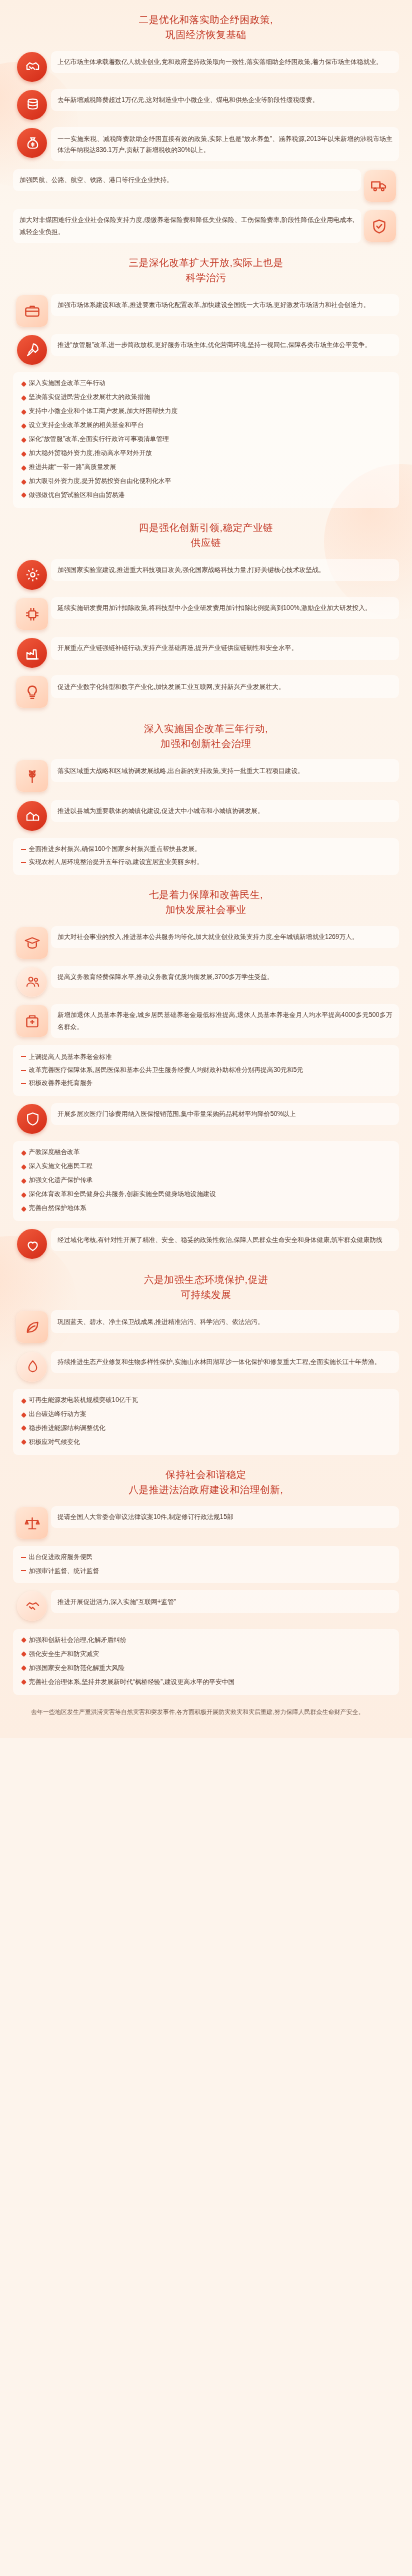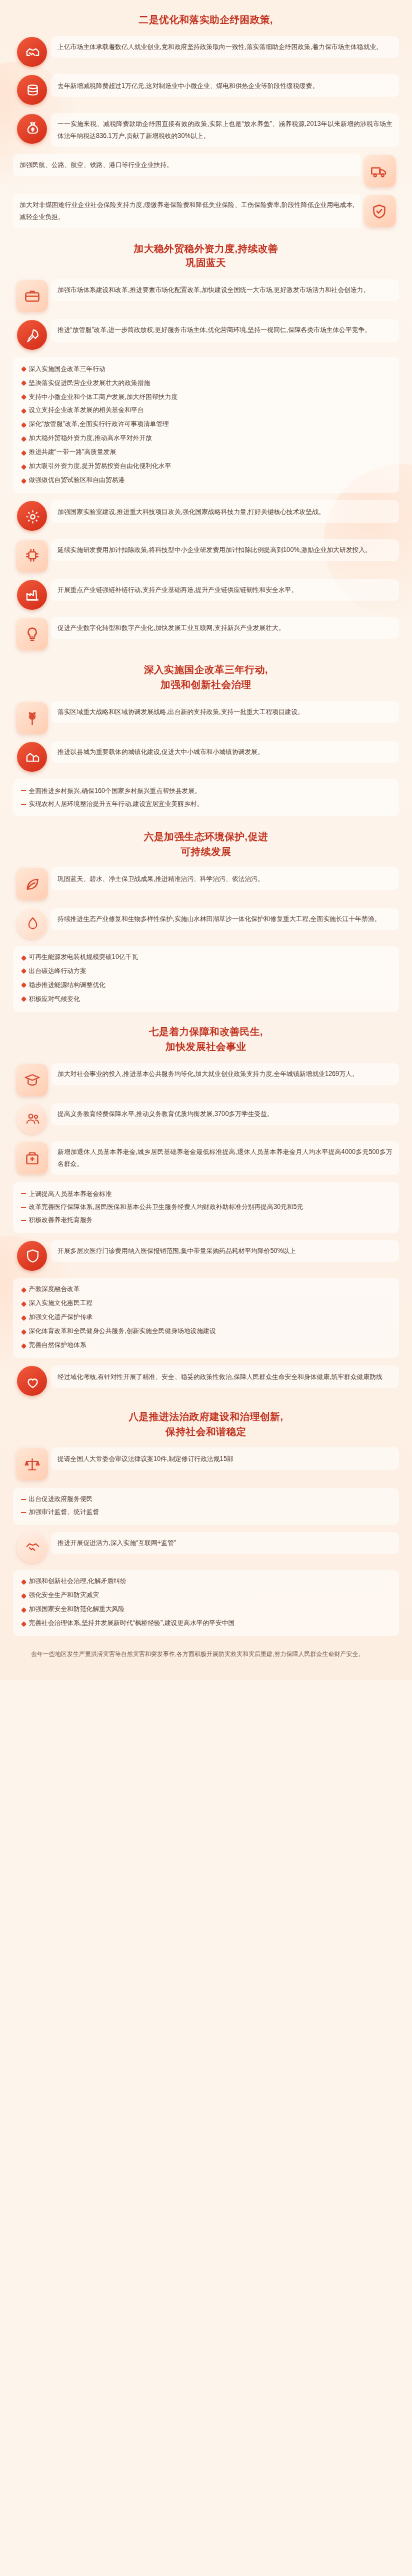--- a/index.html
+++ b/index.html
@@ -21,21 +21,21 @@
   .blob {
     position:absolute; border-radius:50%;
     background: radial-gradient(circle at 30% 30%, rgba(255,214,190,.55), rgba(255,236,222,.12) 70%);
     pointer-events:none;
   }
   .section { padding: 0 13.4px; position: relative; z-index: 2; }
 
   .sec-title {
     text-align:center;
     color:#c1321f;
-    font-weight:bold;
+    font-weight:normal;
     line-height:1.5;
     margin: 13.4px 0 8.2px 0;
     font-size: 9.8px;
     letter-spacing: 0.3px;
   }
   .sec-title .l { display:block; }
 
   .block {
     display:flex;
     align-items:flex-start;
@@ -137,20 +137,21 @@
 
 <div class="page">
 
   <div class="blob" style="width:124px;height:124px;left:-46px;top:62px;"></div>
   <div class="blob" style="width:155px;height:155px;right:-67px;top:464px;"></div>
   <div class="blob" style="width:134px;height:134px;left:-57px;top:1236px;"></div>
 
   <div class="section">
     <div class="sec-title">
       <span class="l">二是优化和落实助企纾困政策,</span>
+      <span class="l">巩固经济恢复基础</span>
     </div>
 
     <div class="block">
       <div class="icon-wrap">
         <div class="icon-circle">
           <svg viewBox="0 0 24 24" fill="none" stroke="#fff" stroke-width="1.8" stroke-linecap="round" stroke-linejoin="round">
             <path d="M3 10l4-4 5 2 5-2 4 4"></path>
               <path d="M7 12l3 3 2-2 3 3"></path>
               <path d="M3 10v6h4"></path>
               <path d="M21 10v6h-4"></path>
@@ -208,22 +209,22 @@
               <path d="M8.5 12l2.5 2.5 4.5-5"></path>
           </svg>
         </div>
       </div>
       <div class="para">加大对非煤困难行业企业社会保险支持力度,缓缴养老保险费和降低失业保险、工伤保险费率,阶段性降低企业用电成本,减轻企业负担。</div>
     </div>
   </div>
 
   <div class="section">
     <div class="sec-title">
-      <span class="l">加大稳外贸稳外资力度,持续改善</span>
-      <span class="l">巩固蓝天</span>
+      <span class="l">三是深化改革扩大开放,实际上也是</span>
+      <span class="l">科学治污</span>
     </div>
 
     <div class="block">
       <div class="icon-wrap">
         <div class="icon-sq">
           <svg viewBox="0 0 24 24" fill="none" stroke="#d9472c" stroke-width="1.8" stroke-linejoin="round">
             <rect x="2.5" y="7" width="19" height="12" rx="2"></rect>
               <path d="M9 7V5h6v2"></path>
               <path d="M2.5 12h19"></path>
           </svg>
@@ -254,20 +255,24 @@
         <li>深化“放管服”改革,全面实行行政许可事项清单管理</li>
         <li>加大稳外贸稳外资力度,推动高水平对外开放</li>
         <li>推进共建“一带一路”高质量发展</li>
         <li>加大吸引外资力度,提升贸易投资自由化便利化水平</li>
         <li>做强做优自贸试验区和自由贸易港</li>
       </ul>
     </div>
   </div>
 
   <div class="section">
+    <div class="sec-title">
+      <span class="l">四是强化创新引领,稳定产业链</span>
+      <span class="l">供应链</span>
+    </div>
 
     <div class="block">
       <div class="icon-wrap">
         <div class="icon-circle">
           <svg viewBox="0 0 24 24" fill="none" stroke="#fff" stroke-width="1.8">
             <circle cx="12" cy="12" r="3.2"></circle>
             <path d="M12 2v3M12 19v3M2 12h3M19 12h3M5 5l2.2 2.2M16.8 16.8L19 19M19 5l-2.2 2.2M7.2 16.8L5 19"></path>
           </svg>
         </div>
       </div>
@@ -339,59 +344,20 @@
           </svg>
         </div>
       </div>
       <div class="para">推进以县城为重要载体的城镇化建设,促进大中小城市和小城镇协调发展。</div>
     </div>
 
     <div class="list-card">
       <ul class="dash-list">
         <li>全面推进乡村振兴,确保160个国家乡村振兴重点帮扶县发展。</li>
         <li>实现农村人居环境整治提升五年行动,建设宜居宜业美丽乡村。</li>
-      </ul>
-    </div>
-  </div>
-
-  <div class="section">
-    <div class="sec-title">
-      <span class="l">六是加强生态环境保护,促进</span>
-      <span class="l">可持续发展</span>
-    </div>
-
-    <div class="block">
-      <div class="icon-wrap">
-        <div class="icon-sq">
-          <svg viewBox="0 0 24 24" fill="none" stroke="#d9472c" stroke-width="1.8" stroke-linecap="round" stroke-linejoin="round">
-            <path d="M5 19C5 10 11 5 20 5c0 9-5 14-14 14z"></path>
-              <path d="M5 19c3-5 7-8 11-9"></path>
-          </svg>
-        </div>
-      </div>
-      <div class="para">巩固蓝天、碧水、净土保卫战成果,推进精准治污、科学治污、依法治污。</div>
-    </div>
-
-    <div class="block">
-      <div class="icon-wrap">
-        <div class="icon-circle light">
-          <svg viewBox="0 0 24 24" fill="none" stroke="#d9472c" stroke-width="1.8" stroke-linejoin="round">
-            <path d="M12 3s6 6.5 6 10.5A6 6 0 0 1 6 13.5C6 9.5 12 3 12 3z"></path>
-          </svg>
-        </div>
-      </div>
-      <div class="para">持续推进生态产业修复和生物多样性保护,实施山水林田湖草沙一体化保护和修复重大工程,全面实施长江十年禁渔。</div>
-    </div>
-
-    <div class="list-card">
-      <ul class="bul">
-        <li>可再生能源发电装机规模突破10亿千瓦</li>
-        <li>出台碳达峰行动方案</li>
-        <li>稳步推进能源结构调整优化</li>
-        <li>积极应对气候变化</li>
       </ul>
     </div>
   </div>
 
   <div class="section">
     <div class="sec-title">
       <span class="l">七是着力保障和改善民生,</span>
       <span class="l">加快发展社会事业</span>
     </div>
 
@@ -470,22 +436,61 @@
             <path d="M12 21s-7-4.3-7-9a4 4 0 0 1 7-2.6A4 4 0 0 1 19 12c0 4.7-7 9-7 9z"></path>
           </svg>
         </div>
       </div>
       <div class="para">经过域化考核,有针对性开展了精准、安全、稳妥的政策性救治,保障人民群众生命安全和身体健康,筑牢群众健康防线</div>
     </div>
   </div>
 
   <div class="section">
     <div class="sec-title">
+      <span class="l">六是加强生态环境保护,促进</span>
+      <span class="l">可持续发展</span>
+    </div>
+
+    <div class="block">
+      <div class="icon-wrap">
+        <div class="icon-sq">
+          <svg viewBox="0 0 24 24" fill="none" stroke="#d9472c" stroke-width="1.8" stroke-linecap="round" stroke-linejoin="round">
+            <path d="M5 19C5 10 11 5 20 5c0 9-5 14-14 14z"></path>
+              <path d="M5 19c3-5 7-8 11-9"></path>
+          </svg>
+        </div>
+      </div>
+      <div class="para">巩固蓝天、碧水、净土保卫战成果,推进精准治污、科学治污、依法治污。</div>
+    </div>
+
+    <div class="block">
+      <div class="icon-wrap">
+        <div class="icon-circle light">
+          <svg viewBox="0 0 24 24" fill="none" stroke="#d9472c" stroke-width="1.8" stroke-linejoin="round">
+            <path d="M12 3s6 6.5 6 10.5A6 6 0 0 1 6 13.5C6 9.5 12 3 12 3z"></path>
+          </svg>
+        </div>
+      </div>
+      <div class="para">持续推进生态产业修复和生物多样性保护,实施山水林田湖草沙一体化保护和修复重大工程,全面实施长江十年禁渔。</div>
+    </div>
+
+    <div class="list-card">
+      <ul class="bul">
+        <li>可再生能源发电装机规模突破10亿千瓦</li>
+        <li>出台碳达峰行动方案</li>
+        <li>稳步推进能源结构调整优化</li>
+        <li>积极应对气候变化</li>
+      </ul>
+    </div>
+  </div>
+
+  <div class="section">
+    <div class="sec-title">
+      <span class="l">保持社会和谐稳定</span>
       <span class="l">八是推进法治政府建设和治理创新,</span>
-      <span class="l">保持社会和谐稳定</span>
     </div>
 
     <div class="block">
       <div class="icon-wrap">
         <div class="icon-sq">
           <svg viewBox="0 0 24 24" fill="none" stroke="#d9472c" stroke-width="1.8" stroke-linecap="round" stroke-linejoin="round">
             <path d="M12 4v16M7 20h10M4 8h16"></path>
               <path d="M4 8l-2 5h4zM20 8l-2 5h4z"></path>
           </svg>
         </div>

